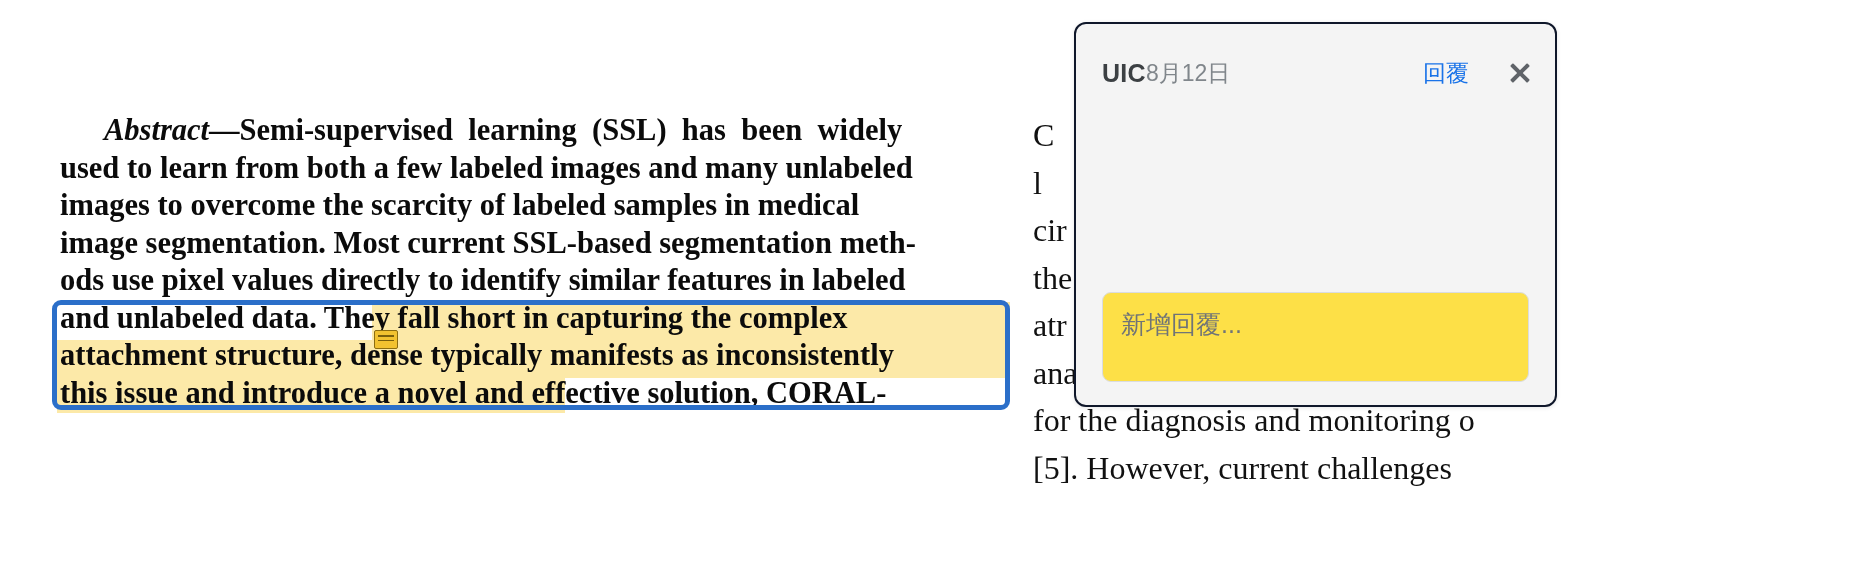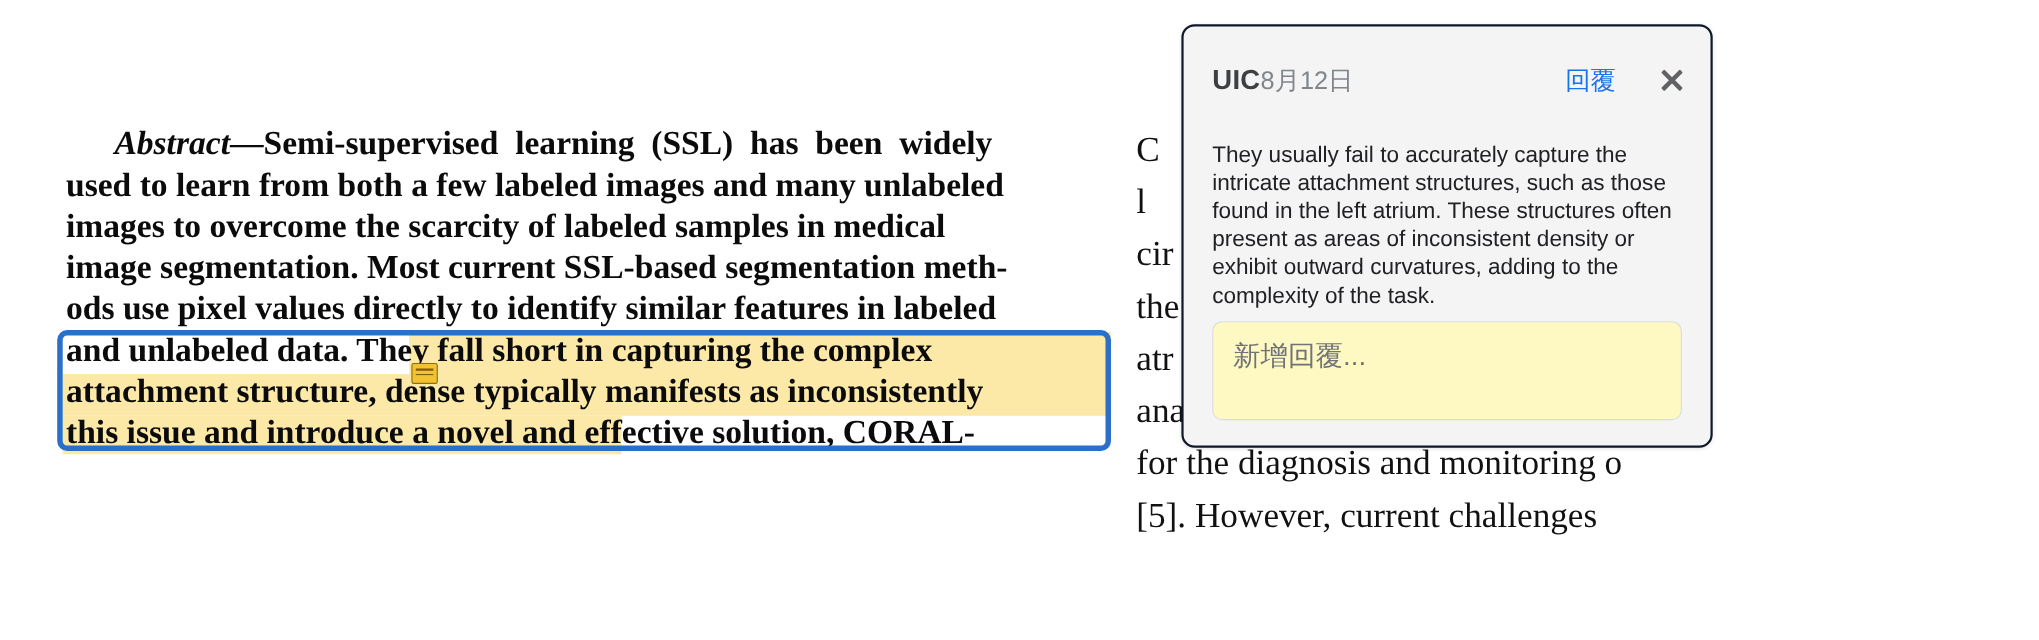--- a/index.html
+++ b/index.html
@@ -184,21 +184,21 @@
     line-height: 25.5px;
     color: #202124;
   }
 
   #reply-input {
     position: absolute;
     left: 26px;
     right: 26px;
     top: 268px;
     height: 90px;
-    background: #fef9c3;
+    background: #fde047;
     border: 1px solid #dadce0;
     border-radius: 9px;
     box-sizing: border-box;
     display: flex;
     align-items: flex-start;
     padding: 16px 18px;
     cursor: text;
   }
   #reply-placeholder {
     font-size: 25px;
@@ -251,18 +251,17 @@
   <div id="popup-header">
     <span id="author-name">UIC</span>
     <span id="comment-date">8月12日</span>
 
     <div id="header-actions">
       <span id="reply-action">回覆</span>
       <span id="close-button"></span>
     </div>
   </div>
 
-  <div id="comment-body">They usually fail to accurately capture the intricate attachment structures, such as those found in the left atrium. These structures often present as areas of inconsistent density or exhibit outward curvatures, adding to the complexity of the task.</div>
 
   <div id="reply-input">
     <span id="reply-placeholder">新增回覆...</span>
   </div>
 </div>
 
 </body></html>

